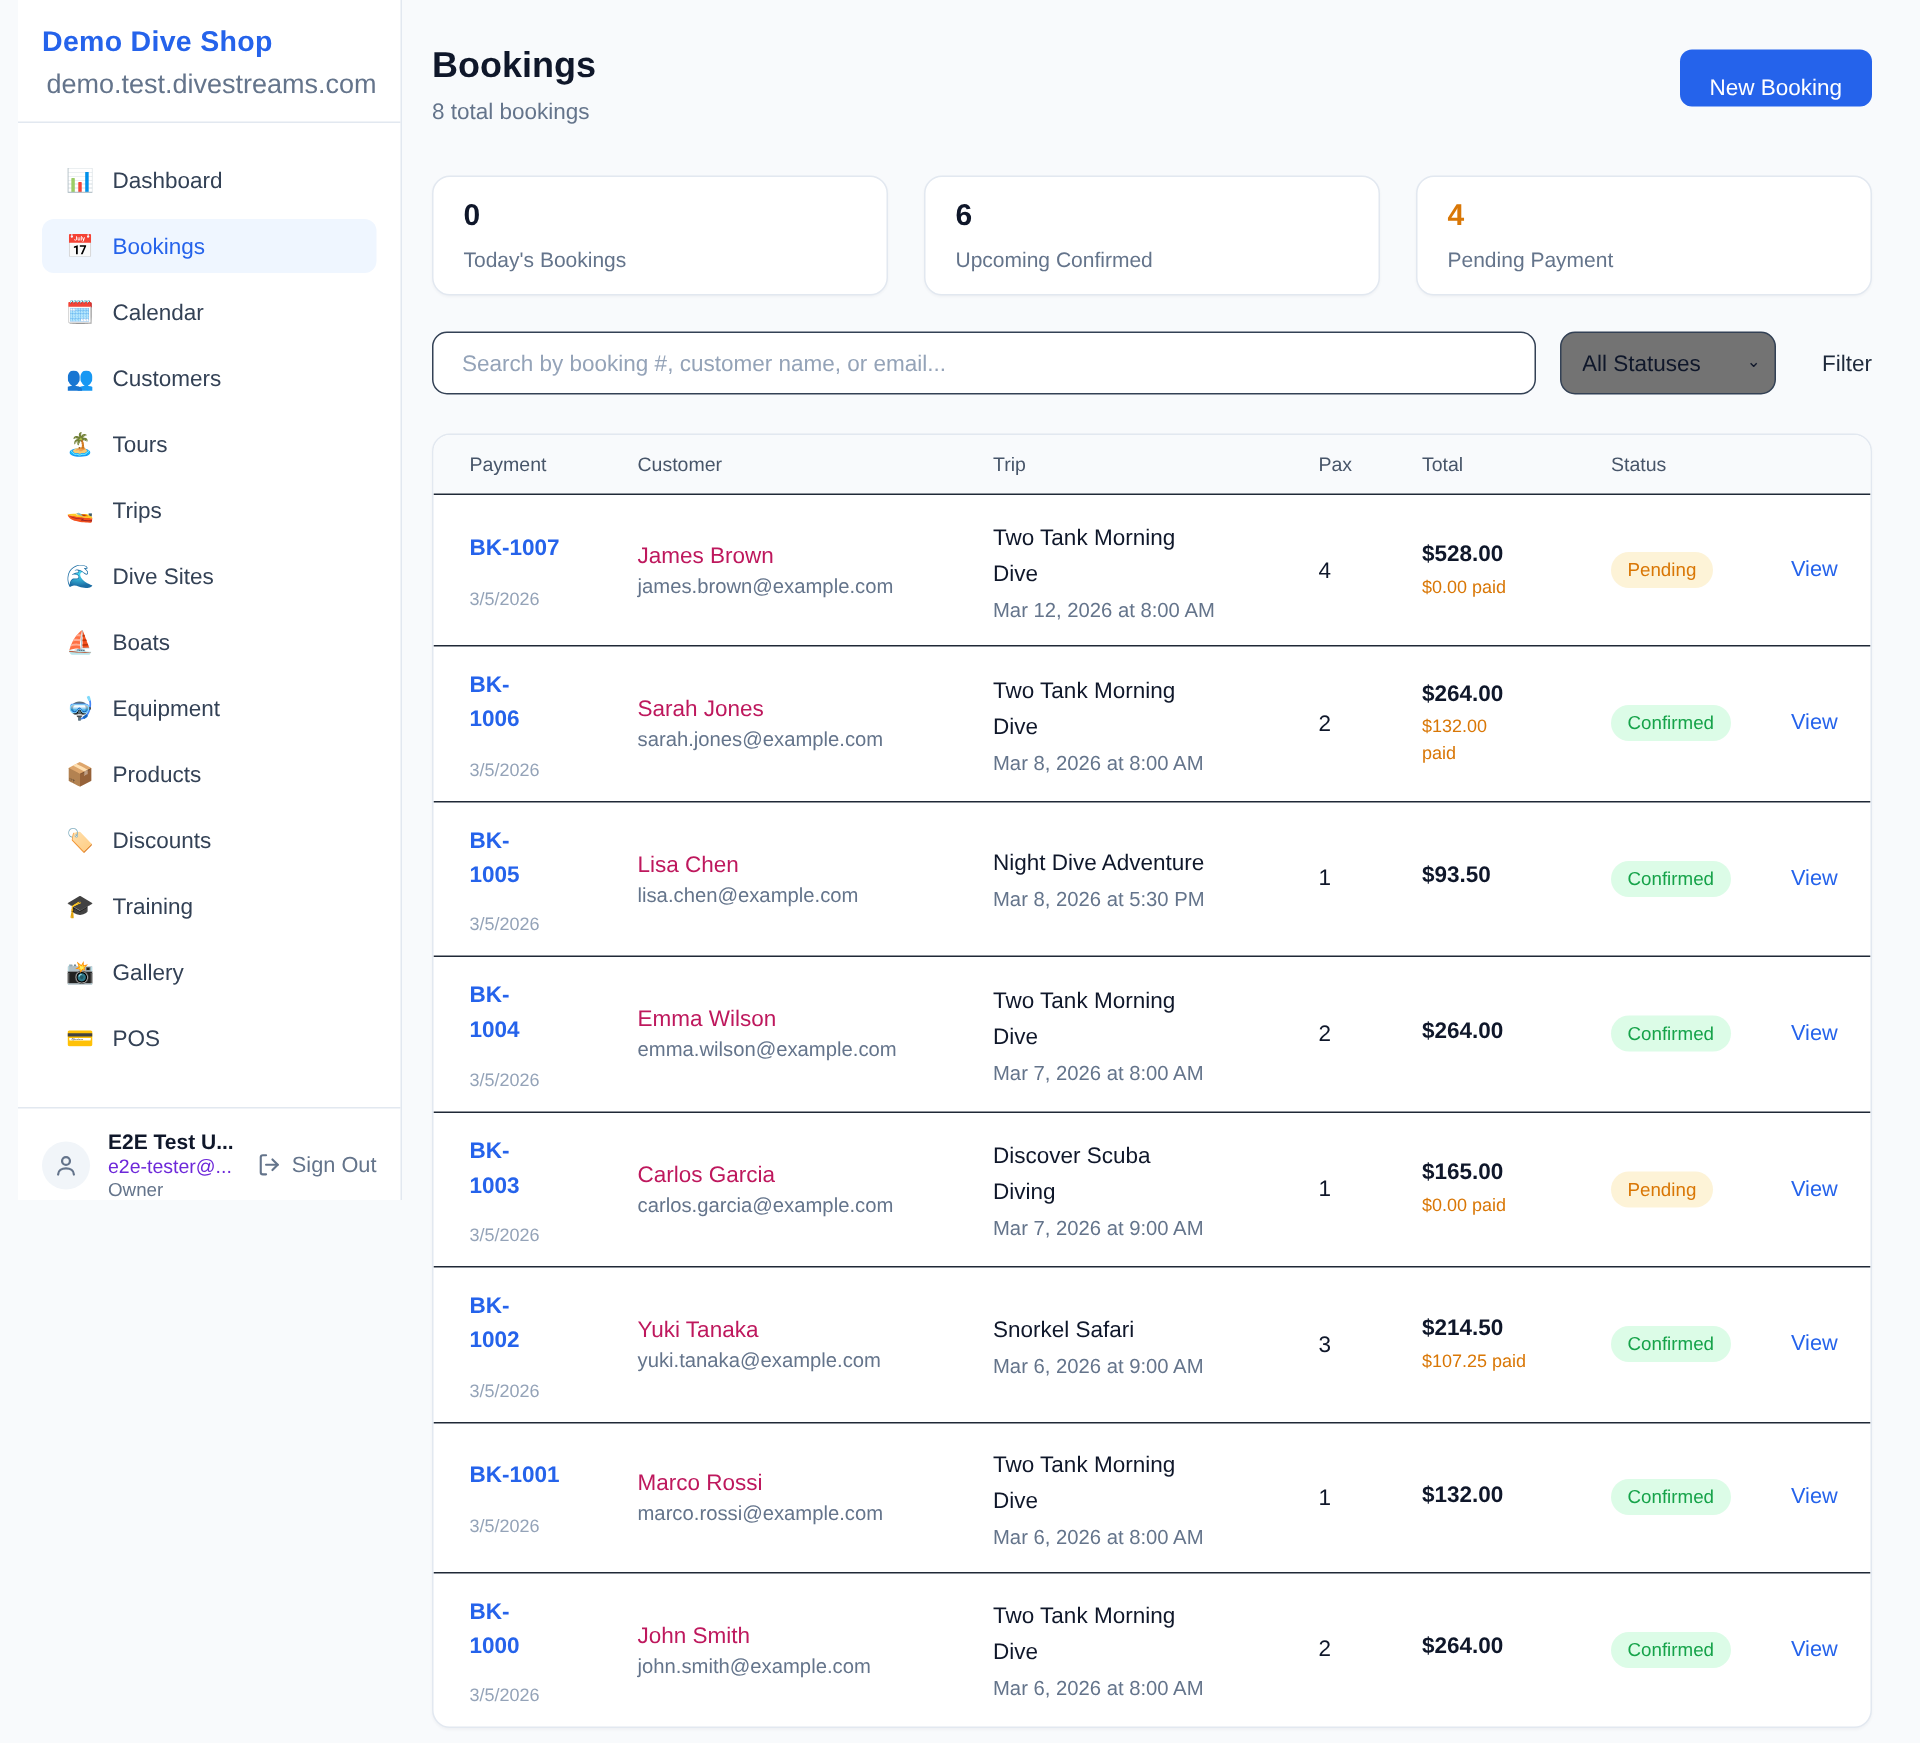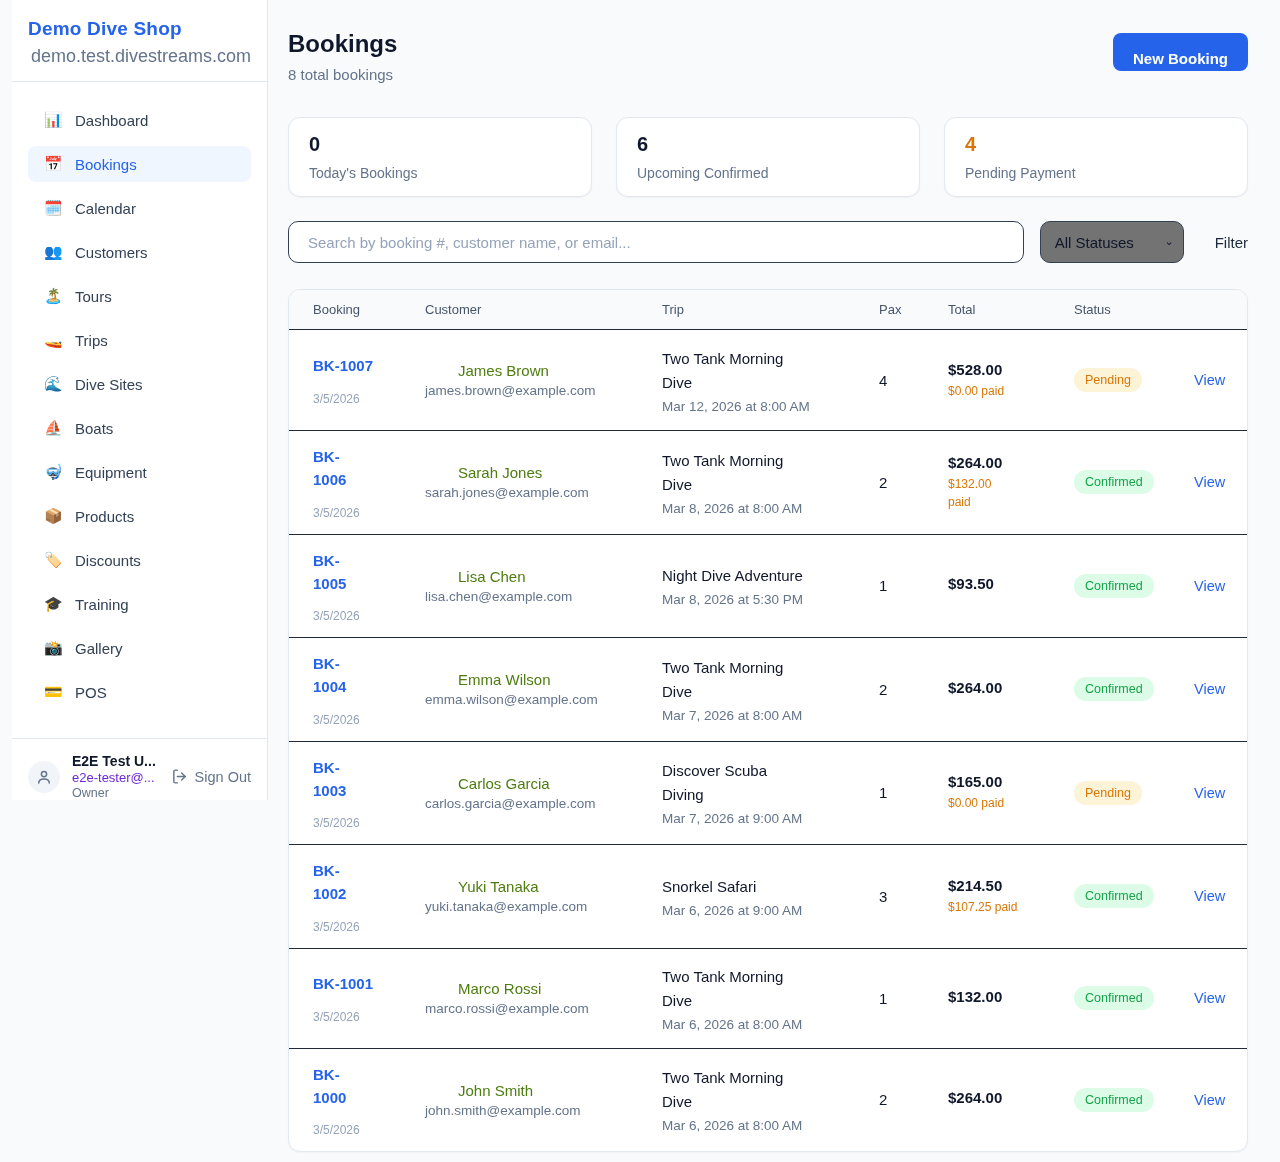--- a/index.html
+++ b/index.html
@@ -43,21 +43,21 @@
     font-size:14.5px; cursor:pointer; white-space:nowrap; }
 
   
   .main { position:absolute; left:256px; top:0; width:1024px; padding:30px 32px 32px 32px; }
 
   .page-head { display:flex; justify-content:space-between; align-items:flex-start; }
   .page-title { font-size:24px; font-weight:700; color:#0f172a; }
   .page-sub { font-size:15px; color:#64748b; margin-top:8px; }
   .btn-primary {
     background:#2563eb; color:#ffffff; border:none; border-radius:8px;
-    font-size:15px; font-weight:700; padding:17px 20px; height:38px; margin-top:3px;
+    font-size:15px; font-weight:400; padding:17px 20px; height:38px; margin-top:3px;
     cursor:pointer; font-family:inherit;
   }
 
   .stats { display:flex; gap:24px; margin-top:34px; }
   .stat-card {
     flex:1 1 0; background:#ffffff; border:1px solid #e2e8f0; border-radius:12px;
     padding:15px 20px; box-shadow:0 1px 2px rgba(15,23,42,.04);
   }
   .stat-value { font-size:20px; font-weight:700; color:#0f172a; }
   .stat-card.orange .stat-value { color:#d97706; }
@@ -93,21 +93,21 @@
   .tgrid { display:grid; grid-template-columns:112px 237px 217px 69px 126px 120px 1fr;
     padding:0 24px; align-items:center; }
   .thead { background:#f8fafc; height:40px; border-bottom:1px solid #1f2937; }
   .th { font-size:13px; font-weight:500; color:#475569; }
   .trow { min-height:100px; padding-top:14px; padding-bottom:14px; }
   .trow + .trow { border-top:1px solid #1f2937; }
 
   .id-link { color:#2563eb; font-size:15px; font-weight:600; white-space:pre-line;
     line-height:1.55; cursor:pointer; }
   .id-date { color:#94a3b8; font-size:12px; margin-top:14px; }
-  .cust-name { font-size:15px; color:#4d7c0f;margin-left:33px; }
+  .cust-name { font-size:15px; color:#be185d; }
   .cust-email { font-size:13.5px; color:#64748b; margin-top:4px; }
   .trip-title { font-size:15px; font-weight:500; color:#0f172a; white-space:pre-line;
     line-height:1.6; }
   .trip-date { font-size:13.5px; color:#64748b; margin-top:4px; }
   .pax { font-size:15px; color:#0f172a; }
   .total-amt { font-size:15px; font-weight:700; color:#0f172a; }
   .total-paid { font-size:12px; color:#d97706; margin-top:4px; white-space:pre-line;
     line-height:1.5; }
   .badge {
     display:inline-block; font-size:12.5px; font-weight:500;
@@ -237,21 +237,21 @@
       <select class="status-select">
         <option>All Statuses</option>
       </select>
       <span class="select-chevron">⌄</span>
     </span>
     <button class="filter-btn">Filter</button>
   </div>
 
   <div class="table-card">
     <div class="tgrid thead">
-      <div class="th">Booking</div>
+      <div class="th">Payment</div>
       <div class="th">Customer</div>
       <div class="th">Trip</div>
       <div class="th">Pax</div>
       <div class="th">Total</div>
       <div class="th">Status</div>
       <div class="th"></div>
     </div>
 
     <div class="tgrid trow">
       <div>

